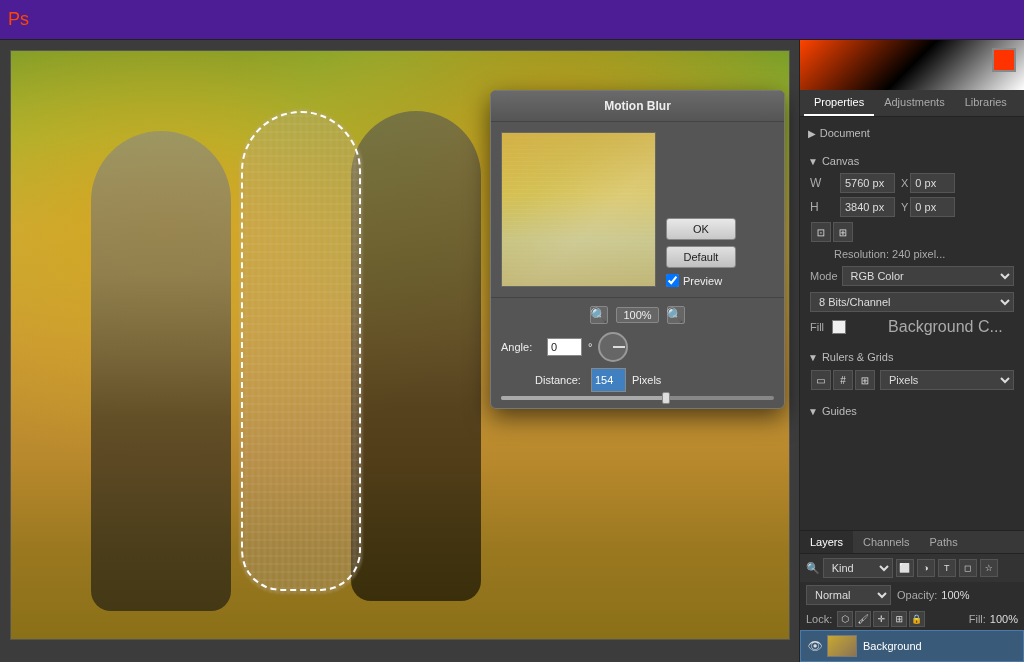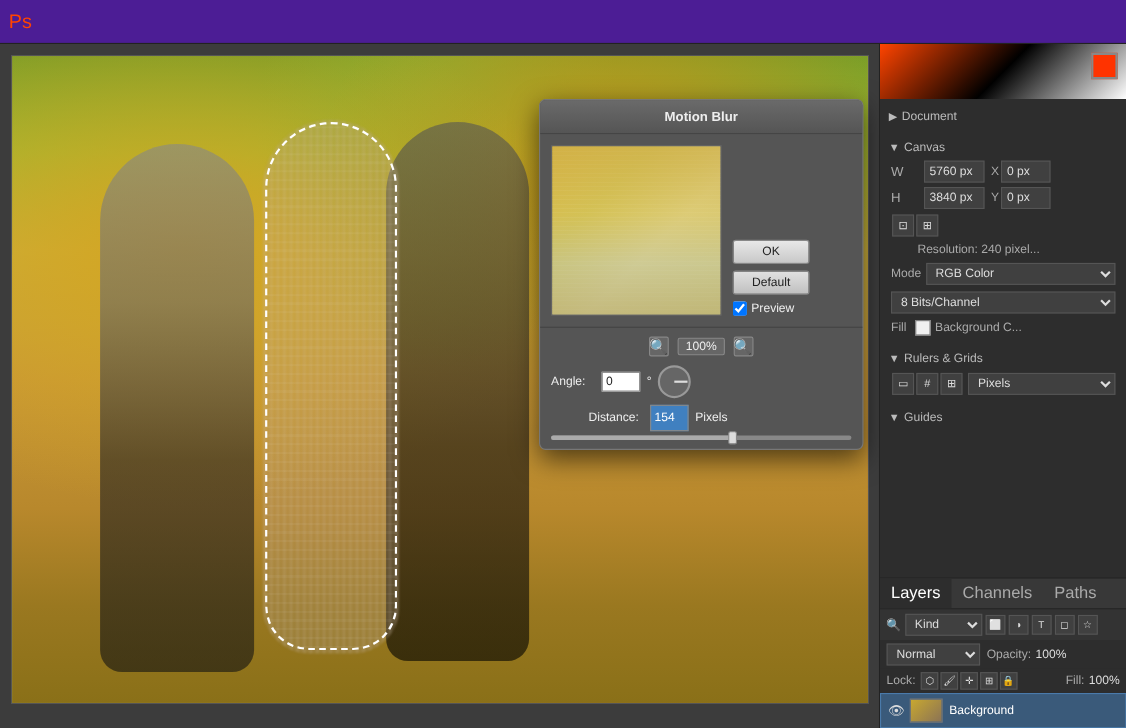--- a/index.html
+++ b/index.html
@@ -239,21 +239,22 @@
     .fill-swatch {
       width: 14px;
       height: 14px;
       background: #f0f0f0;
       border: 1px solid #777;
       margin: 0 4px;
     }
 
     .fill-text {
       color: #aaa;
-      font-size: 11px;
+      font-size: 16px;
+      margin-left: 38px;
     }
 
     
     .rulers-row {
       display: flex;
       align-items: center;
       padding: 3px 4px;
     }
 
     
@@ -263,21 +264,21 @@
     }
 
     .layers-tabs {
       display: flex;
       background: #383838;
       border-bottom: 1px solid #222;
     }
 
     .layers-tab {
       padding: 5px 10px;
-      font-size: 15px;
+      font-size: 11px;
       color: #aaa;
       cursor: pointer;
     }
 
     .layers-tab.active {
       color: #fff;
       background: #2d2d2d;
     }
 
     .layers-toolbar {
@@ -724,20 +725,25 @@
       </div>
     </div>
   </div>
 
   <div class="right-panel">
 
     <div class="color-area">
       <div class="color-swatch"></div>
     </div>
 
+    <div class="panel-tabs">
+      <div class="panel-tab active">Properties</div>
+      <div class="panel-tab">Adjustments</div>
+      <div class="panel-tab">Libraries</div>
+    </div>
 
     <div class="properties-content">
 
       <div class="prop-section">
         <div class="prop-section-header">
           <span class="arrow">▶</span>
           <span>Document</span>
         </div>
       </div>
 

